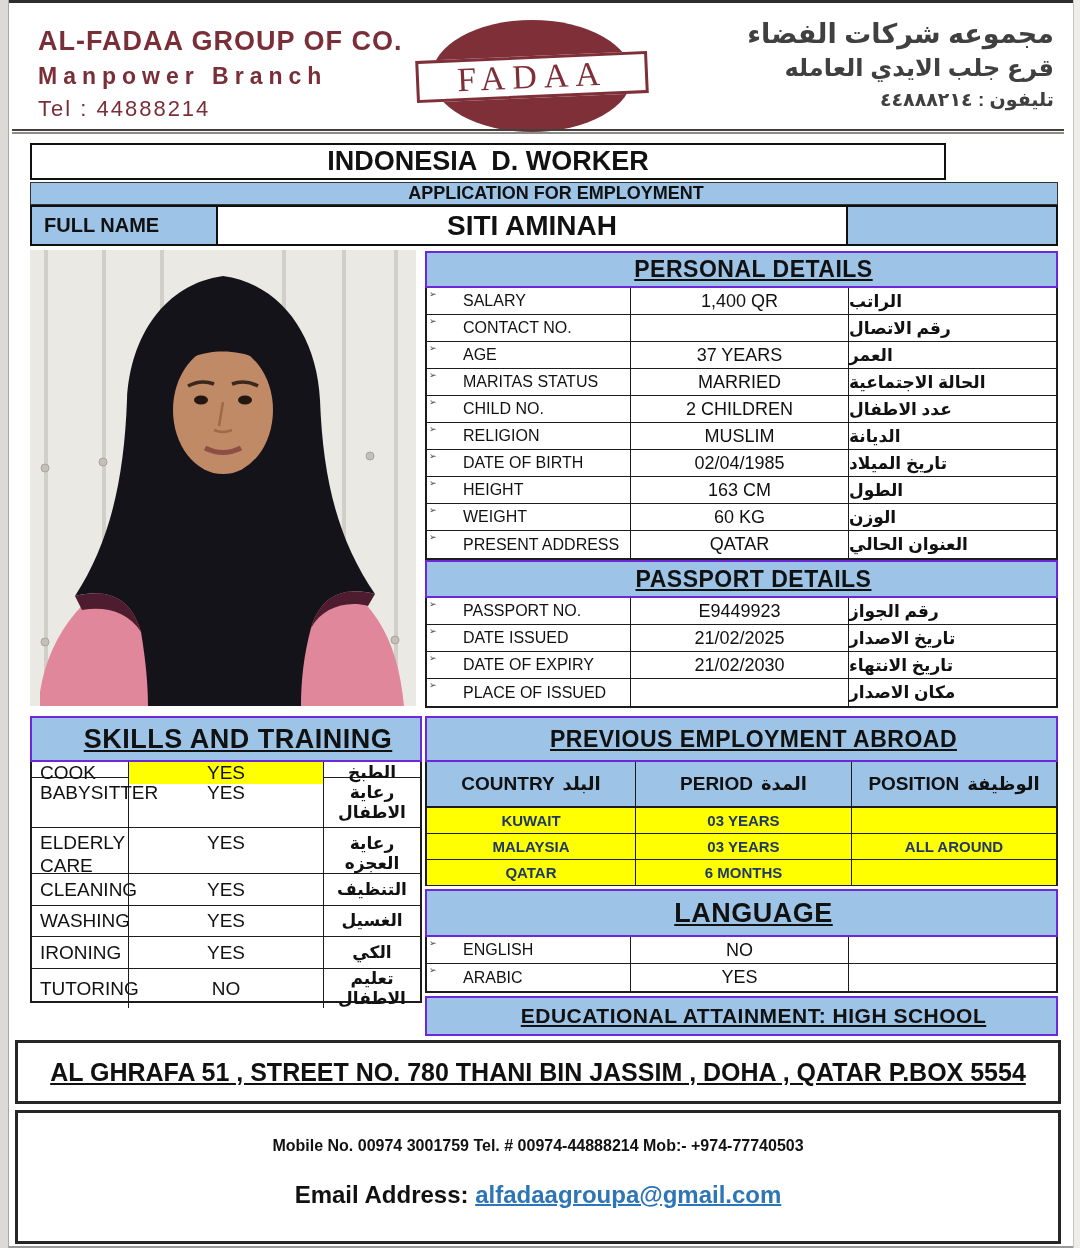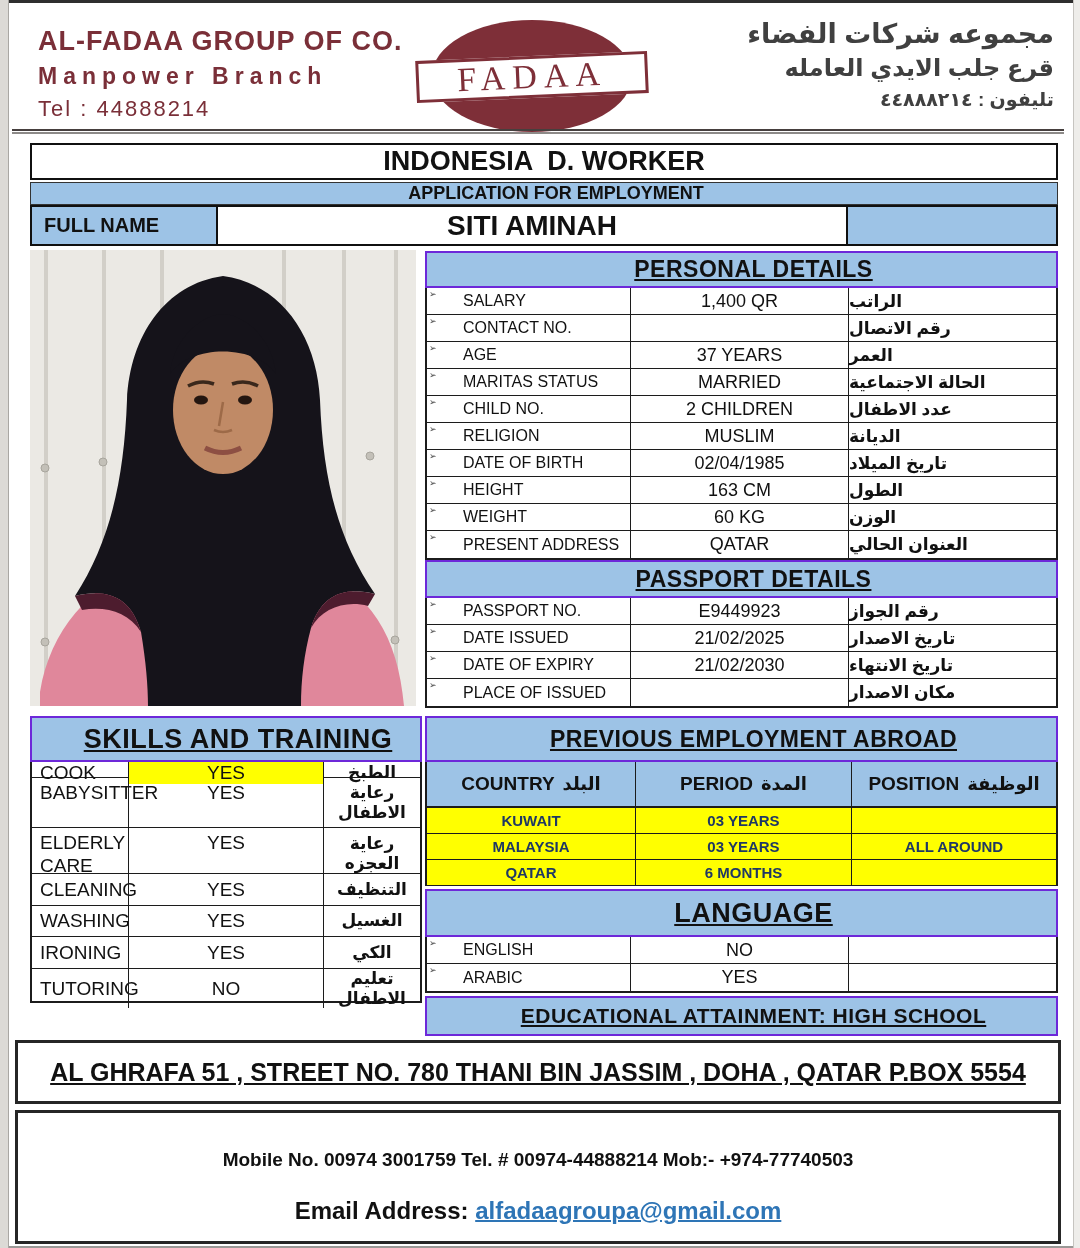--- a/index.html
+++ b/index.html
@@ -26,21 +26,21 @@
   .logo-banner span { font-family:"Liberation Serif","DejaVu Serif",serif; font-size:34px; color:#7E2F38; letter-spacing:7px; }
   .hdr-right { position:absolute; right:26px; top:18px; direction:rtl; text-align:right; color:#404040; }
   .hdr-right .a1 { font-size:27px; font-weight:bold; }
   .hdr-right .a2 { font-size:24px; font-weight:bold; margin-top:4px; }
   .hdr-right .a3 { font-size:19px; font-weight:bold; margin-top:6px; }
   .hdr-rule { position:absolute; left:12px; top:129px; width:1052px; height:5px;
               border-top:2px solid #463f3e; border-bottom:2px solid #8d8a88; }
 
   
   .blue { background:#9DC3E6;padding-left:24px; }
-  .title-box { position:absolute; left:30px; top:143px; width:1028px; height:37px; border:2px solid #101010;
+  .title-box { position:absolute; left:30px; top:143px; width:916px; height:37px; border:2px solid #101010;
                display:flex; align-items:center; justify-content:center; font-weight:bold; font-size:27px; white-space:pre; }
   .app-bar { position:absolute; left:30px; top:182px; width:1028px; height:23px; border:1px solid #333;
              display:flex; align-items:center; justify-content:center; font-weight:bold; font-size:18px; }
   .name-row { position:absolute; left:30px; top:205px; width:1028px; height:41px; display:grid;
               grid-template-columns:186px 628px 1fr; border:2px solid #101010; }
   .name-label { display:flex; align-items:center; padding-left:12px; font-weight:bold; font-size:20px; border-right:2px solid #101010; }
   .name-value { display:flex; align-items:center; justify-content:center; background:#fff; font-weight:bold; font-size:28px; }
   .name-extra { border-left:2px solid #101010; }
 
   
@@ -85,21 +85,21 @@
   .emp-row .cell { justify-content:center; font-size:15px; border-right:1.5px solid #1c1c1c; }
   .emp-row .cell:last-child { border-right:none; }
   .lang-hdr { height:48px; font-size:27px; margin-top:3px; }
   .lang-rows { border:2px solid #1c1c1c; border-top:none; }
   .edu-bar { height:40px; font-size:21px; margin-top:3px; }
 
   
   .addr-box { position:absolute; left:15px; top:1040px; width:1046px; height:64px; border:3px solid #262626;
               display:flex; align-items:center; justify-content:center; font-weight:bold; font-size:25px;text-decoration:underline; }
   .contact-box { position:absolute; left:15px; top:1110px; width:1046px; height:134px; border:3px solid #262626; }
-  .phones { margin-top:36px; text-align:center; font-weight:bold; font-size:19px; }
+  .phones { margin-top:24px; text-align:center; font-weight:bold; font-size:16px; }
   .email-line { margin-top:26px; text-align:center; font-weight:bold; font-size:24px; }
   .email-link { color:#2E75B6; text-decoration:underline; text-decoration-thickness:2px; }
 </style>
 </head>
 <body>
 
 <div id="page">
   <div class="edge-left"></div>
   <div class="edge-right"></div>
   <div class="edge-top"></div>

